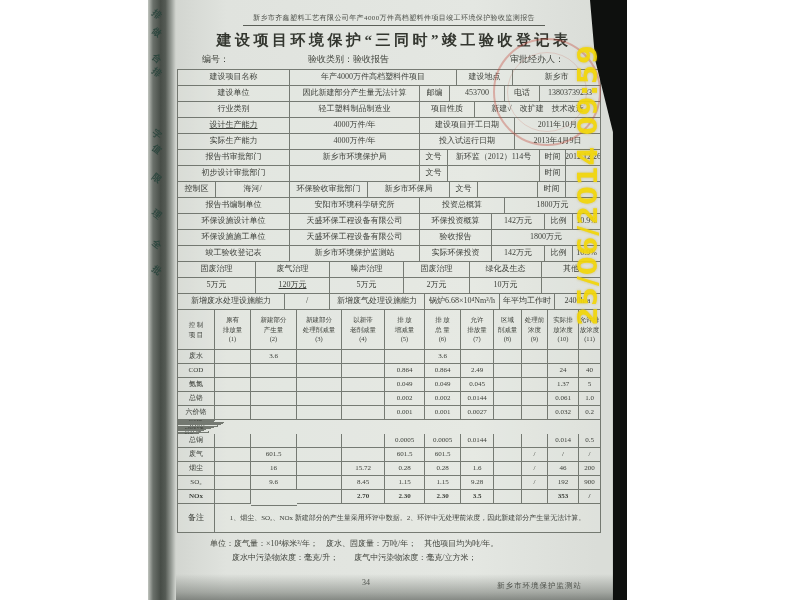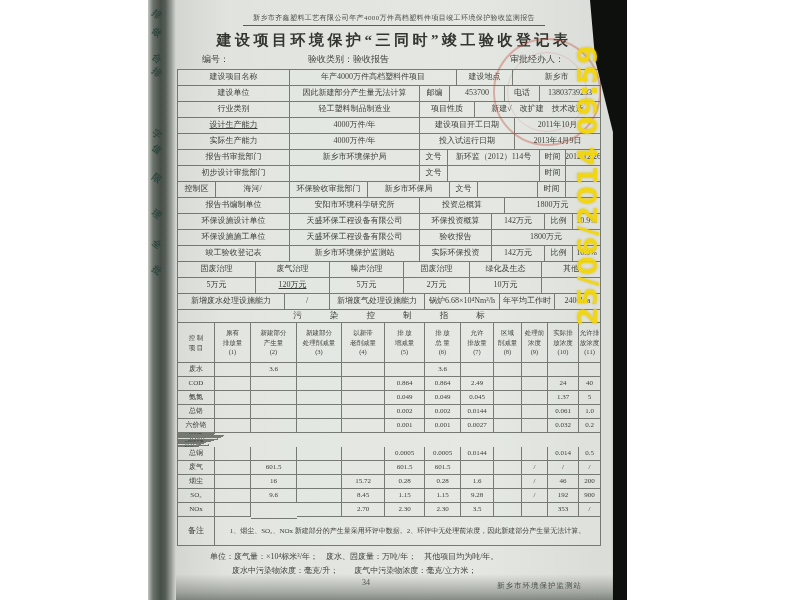--- a/index.html
+++ b/index.html
@@ -230,23 +230,20 @@
           <div class="tcell" style="width: 72px;">10万元</div>
           <div class="tcell" style="width: 58px;"></div>
         </div>
         <div class="trow" style="height: 16px;">
           <div class="tcell" style="width: 107px;">新增废水处理设施能力</div>
           <div class="tcell" style="width: 45px;">/</div>
           <div class="tcell" style="width: 95px;">新增废气处理设施能力</div>
           <div class="tcell" style="width: 75px;">锅炉6.68×10⁴Nm³/h</div>
           <div class="tcell" style="width: 55px;">年平均工作时</div>
           <div class="tcell" style="width: 45px;">2400h/a</div>
-        </div>
-        <div class="trow" style="height: 13px;">
-          <div class="tcell sec-title" style="width: 422px;">污 染 控 制 指 标</div>
         </div>
         <div class="trow hdr" style="height: 40px;">
           <div class="tcell" style="width: 37px;">控 制
 项 目</div>
           <div class="tcell" style="width: 36px;">原有
 排放量
 (1)</div>
           <div class="tcell" style="width: 46px;">新建部分
 产生量
 (2)</div>
@@ -411,21 +408,21 @@
           <div class="tcell num" style="width: 45px;"></div>
           <div class="tcell num" style="width: 43px;">8.45</div>
           <div class="tcell num" style="width: 40px;">1.15</div>
           <div class="tcell num" style="width: 36px;">1.15</div>
           <div class="tcell num" style="width: 33px;">9.28</div>
           <div class="tcell num" style="width: 28px;"></div>
           <div class="tcell num" style="width: 26px;">/</div>
           <div class="tcell num" style="width: 31px;">192</div>
           <div class="tcell num" style="width: 21px;">900</div>
         </div>
-        <div class="trow" style="height: 14px;">
+        <div class="trow" style="height: 14px; font-weight: bold;">
           <div class="tcell num" style="width: 37px;">NOx</div>
           <div class="tcell num" style="width: 36px;"></div>
           <div class="tcell num" style="width: 46px; margin-top: 15px;">5.0</div>
           <div class="tcell num" style="width: 45px;"></div>
           <div class="tcell num" style="width: 43px;">2.70</div>
           <div class="tcell num" style="width: 40px;">2.30</div>
           <div class="tcell num" style="width: 36px;">2.30</div>
           <div class="tcell num" style="width: 33px;">3.5</div>
           <div class="tcell num" style="width: 28px;"></div>
           <div class="tcell num" style="width: 26px;"></div>

